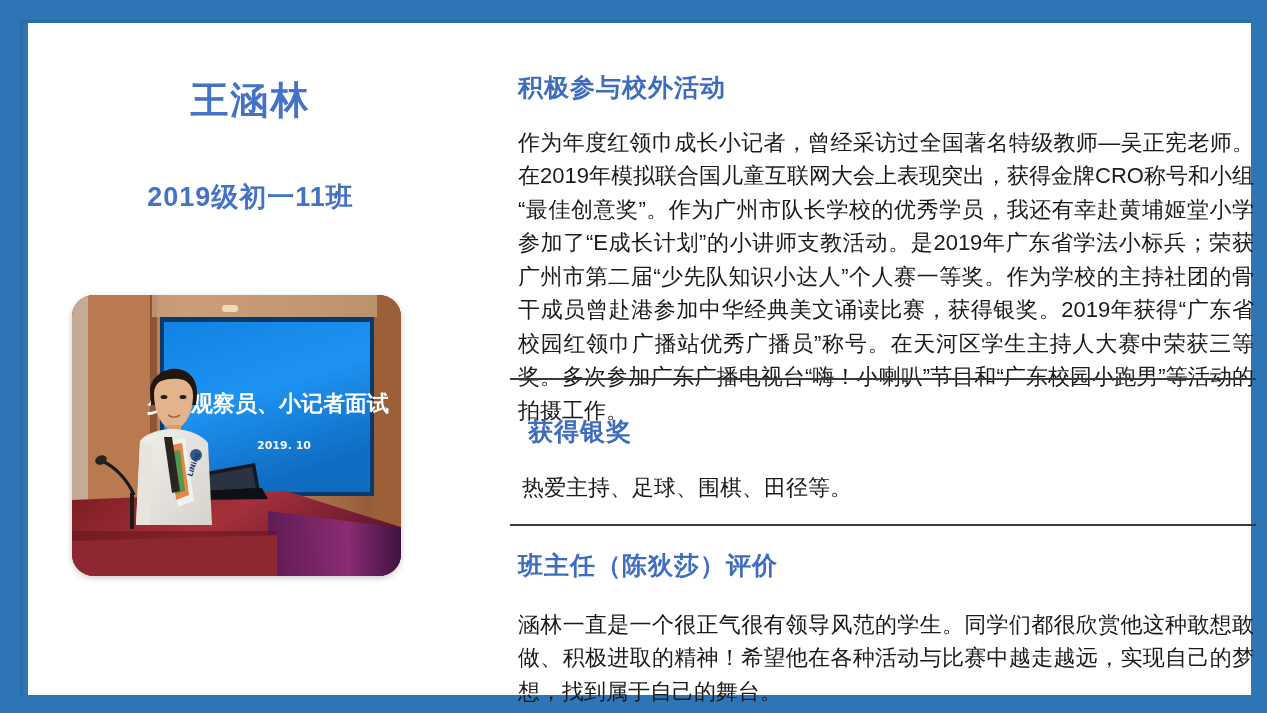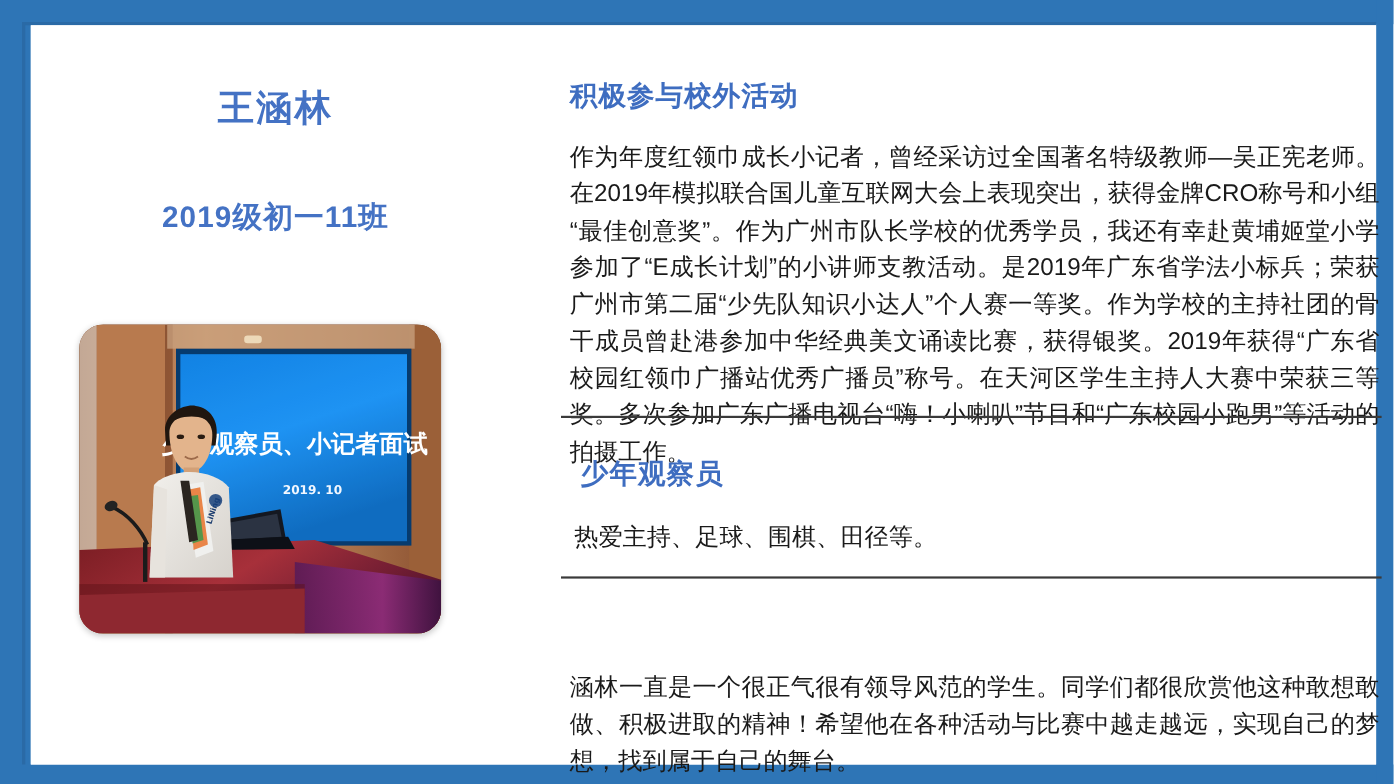--- a/index.html
+++ b/index.html
@@ -57,21 +57,21 @@
     width: 445px;
     height: 672px;
   }
   .student-name {
     position: absolute;
     left: 0;
     top: 57px;
     width: 445px;
     text-align: center;
     color: #4472C4;
-    font-size: 33px;
+    font-size: 38px;
     font-weight: bold;
     letter-spacing: 2px;
     line-height: 1.1;
     white-space: nowrap;
   }
   .student-class {
     position: absolute;
     left: 0;
     top: 160px;
     width: 445px;
@@ -243,22 +243,23 @@
       </div>
     </div>
 
     <div class="right-col">
 
       <div class="section-heading sec1-h">积极参与校外活动</div>
       <div class="body-text sec1-b">作为年度红领巾成长小记者，曾经采访过全国著名特级教师—吴正宪老师。在2019年模拟联合国儿童互联网大会上表现突出，获得金牌CRO称号和小组“最佳创意奖”。作为广州市队长学校的优秀学员，我还有幸赴黄埔姬堂小学参加了“E成长计划”的小讲师支教活动。是2019年广东省学法小标兵；荣获广州市第二届“少先队知识小达人”个人赛一等奖。作为学校的主持社团的骨干成员曾赴港参加中华经典美文诵读比赛，获得银奖。2019年获得“广东省校园红领巾广播站优秀广播员”称号。在天河区学生主持人大赛中荣获三等奖。多次参加广东广播电视台“嗨！小喇叭”节目和“广东校园小跑男”等活动的拍摄工作。</div>
 
       <hr class="divider div1">
 
-      <div class="section-heading sec2-h">少年观察员</div>
+      <div class="section-heading sec2-h">获得银奖</div>
       <div class="body-text sec2-b">热爱主持、足球、围棋、田径等。</div>
 
       <hr class="divider div2">
 
+      <div class="section-heading sec3-h">班主任（陈狄莎）评价</div>
       <div class="body-text sec3-b">涵林一直是一个很正气很有领导风范的学生。同学们都很欣赏他这种敢想敢做、积极进取的精神！希望他在各种活动与比赛中越走越远，实现自己的梦想，找到属于自己的舞台。</div>
     </div>
 
   </div>
 </div>
 
 </body></html>

